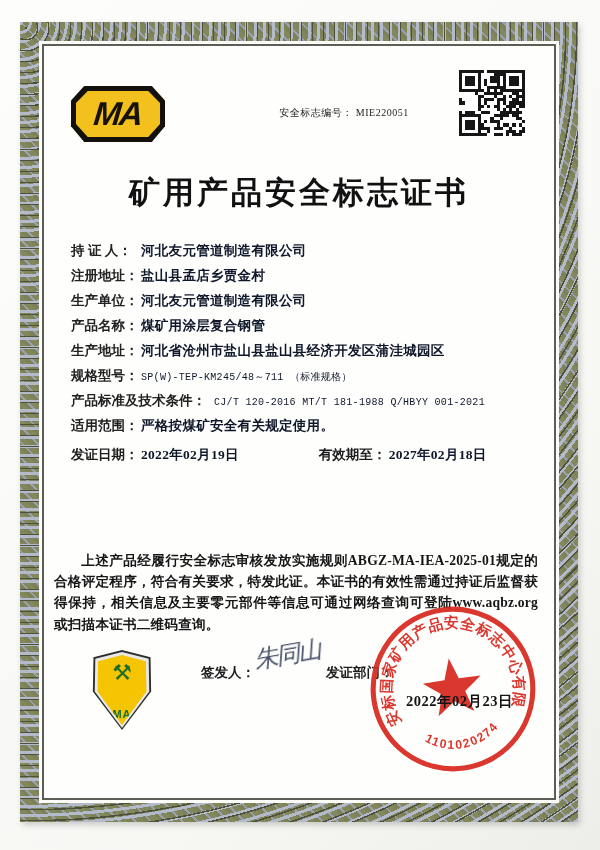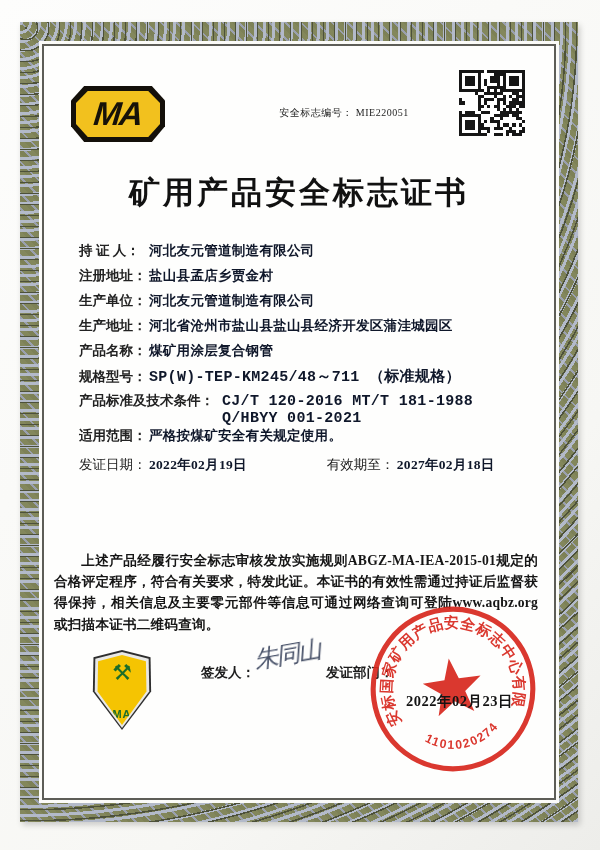--- a/index.html
+++ b/index.html
@@ -34,29 +34,29 @@
     letter-spacing:-2px;transform:skewX(-6deg);font-family:"Liberation Sans",sans-serif;}
   .cert-no{position:absolute;left:170px;top:24px;width:260px;text-align:center;font-size:10px;
     letter-spacing:.5px;color:#242424;white-space:nowrap;}
   .qr{position:absolute;right:29px;top:-12px;width:66px;height:66px;background:#fff;
     display:grid;grid-template-columns:repeat(21,1fr);grid-template-rows:repeat(21,1fr);}
   .qr div{background:transparent;} .qr div.on{background:#161616;}
   
   .title{position:absolute;left:0;top:126px;width:100%;text-align:center;
     font-size:31px;font-weight:700;letter-spacing:3px;color:#111;}
   
-  .rows{position:absolute;left:27px;right:28px;top:196px;margin-left:8px;}
+  .rows{position:absolute;left:27px;right:28px;top:196px;}
   .row{display:flex;align-items:baseline;min-height:25px;font-size:13.5px;font-weight:700;}
   .row .lbl{width:70px;flex:0 0 auto;color:#222;font-weight:700;}
   .row .lbl.wide{width:auto;margin-right:8px;}
   .row .val{color:#0f172a;letter-spacing:.3px;}
-  .row .val.mono{font-family:"Liberation Mono","DejaVu Sans Mono",monospace;font-size:15px;font-weight:700;}
+  .row .val.mono{font-family:"Liberation Mono","DejaVu Sans Mono",monospace;font-size:10px;font-weight:400;}
   .row.dates{margin-top:4px;}
   .row.dates .pair{display:flex;}
-  .row.dates .pair .lbl2{width:70px;font-weight:400;}
+  .row.dates .pair .lbl2{width:70px;font-weight:700;}
   .row.dates .gap{width:80px;}
   .row.remark{margin-top:6px;}
   
   .statement{position:absolute;left:10px;right:16px;top:504px;
     font-size:13.6px;font-weight:700;line-height:1.56;text-align:justify;
     text-indent:2em;color:#161616;letter-spacing:.2px;}
   
   .footer{position:absolute;left:0;right:0;top:548px;bottom:0;}
   .cmac{position:absolute;left:47px;top:56px;width:62px;height:80px;background:#2e2e2e;
     clip-path:polygon(50% 0,96% 9%,97% 52%,50% 100%,3% 52%,4% 9%);}
@@ -546,26 +546,26 @@
       </div>
       <div class="row">
         <span class="lbl">注册地址：</span>
         <span class="val">盐山县孟店乡贾金村</span>
       </div>
       <div class="row">
         <span class="lbl">生产单位：</span>
         <span class="val">河北友元管道制造有限公司</span>
       </div>
       <div class="row">
+        <span class="lbl">产品名称：</span>
+        <span class="val">煤矿用涂层复合钢管</span>
+      </div>
+      <div class="row">
         <span class="lbl">生产地址：</span>
         <span class="val">河北省沧州市盐山县盐山县经济开发区蒲洼城园区</span>
-      </div>
-      <div class="row">
-        <span class="lbl">产品名称：</span>
-        <span class="val">煤矿用涂层复合钢管</span>
       </div>
       <div class="row">
         <span class="lbl">规格型号：</span>
         <span class="val mono">SP(W)-TEP-KM245/48～711 （标准规格）</span>
       </div>
       <div class="row">
         <span class="lbl wide">产品标准及技术条件：</span>
         <span class="val mono">CJ/T 120-2016 MT/T 181-1988 Q/HBYY 001-2021</span>
       </div>
       <div class="row">
@@ -578,21 +578,21 @@
           <span class="val">2022年02月19日</span>
         </div>
         <div class="gap"></div>
         <div class="pair">
           <span class="lbl2">有效期至：</span>
           <span class="val">2027年02月18日</span>
         </div>
       </div>
     </div>
 
-    <div class="statement">上述产品经履行安全标志审核发放实施规则ABGZ-MA-IEA-2015-01规定的合格评定程序，符合有关要求，特发此证。本证书的有效性需通过持证后监督获得保持，相关信息及主要零元部件等信息可通过网络查询可登陆www.aqbz.org或扫描本证书二维码查询。</div>
+    <div class="statement">上述产品经履行安全标志审核发放实施规则ABGZ-MA-IEA-2025-01规定的合格评定程序，符合有关要求，特发此证。本证书的有效性需通过持证后监督获得保持，相关信息及主要零元部件等信息可通过网络查询可登陆www.aqbz.org或扫描本证书二维码查询。</div>
 
     <div class="footer">
       <div class="cmac">
         <div class="rim"></div>
         <div class="face">
           <span class="emblem">⚒</span>
           <span class="cmac-text">CMAC</span>
         </div>
       </div>
       <span class="signer-label">签发人：</span>

